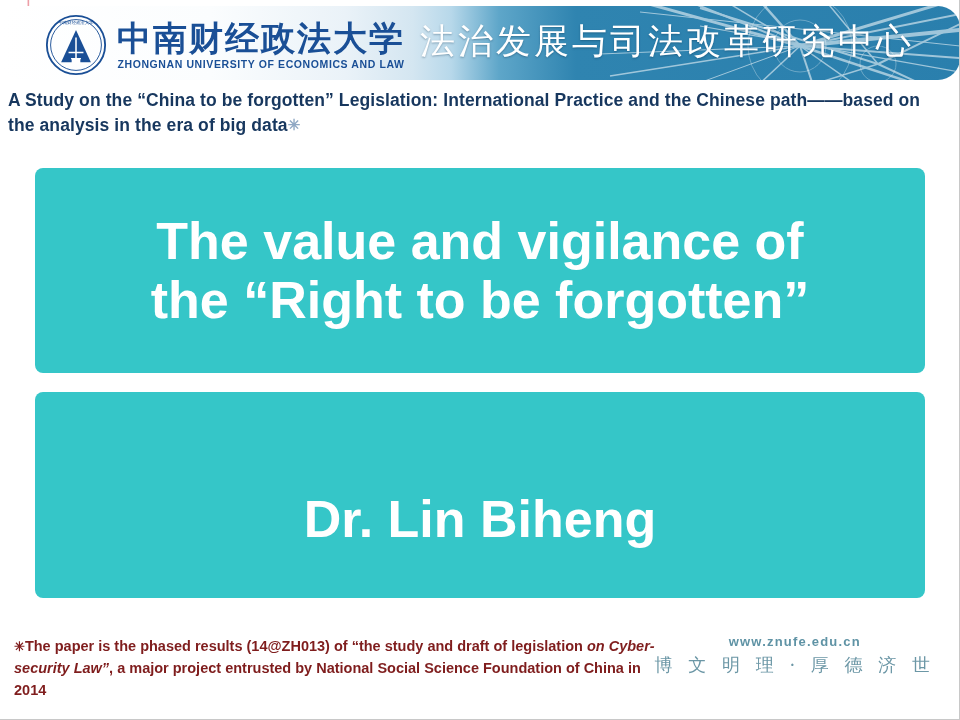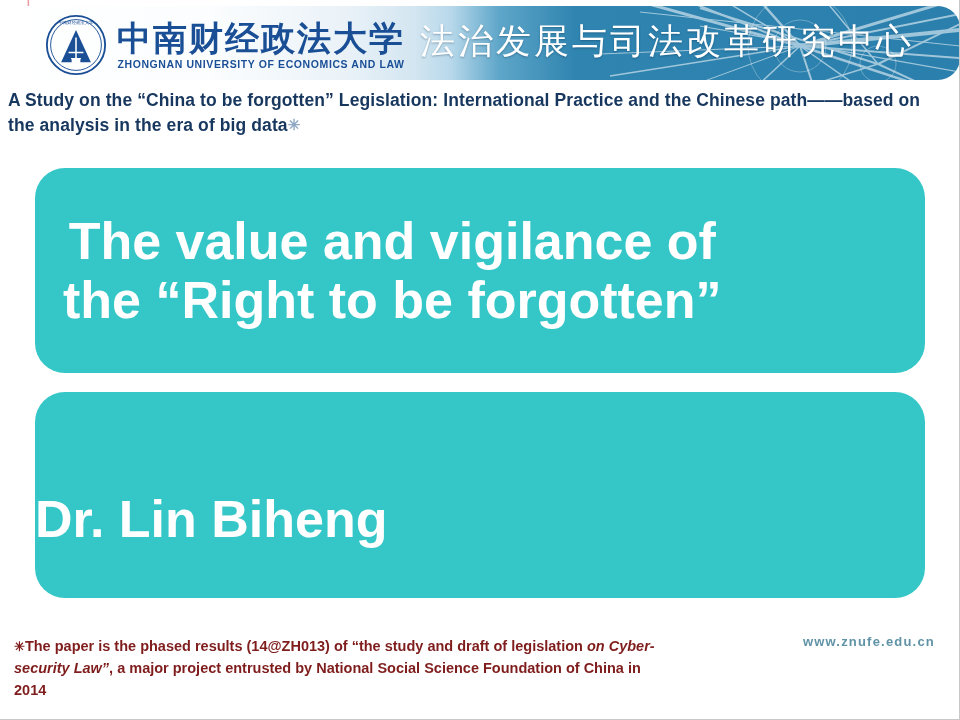--- a/index.html
+++ b/index.html
@@ -115,24 +115,24 @@
   #paper-title .asterisk {
     color: #8fa8c4;
     font-size: 15px;
     vertical-align: 1px;
   }
 
   
   .teal-box {
     position: absolute;
     background: #35c6c8;
-    border-radius: 30px;
+    border-radius: 8px;
     box-sizing: border-box;
     display: flex;
-    justify-content: flex-start;
+    justify-content: center;
   }
   #box-headline {
     left: 35px;
     top: 168px;
     width: 890px;
     height: 205px;
     align-items: center;
   }
   #box-author {
     left: 35px;
@@ -280,15 +280,16 @@
   </div>
 
   <div class="teal-box" id="box-author">
     <div id="author-text">Dr. Lin Biheng</div>
   </div>
 
   <div id="footnote"><span class="fn-asterisk">✳</span><span>The paper is the phased results (14@ZH013) of “the study and draft of legislation </span><span class="italic">on Cyber-security Law”</span><span>, a major project entrusted by National Social Science Foundation of China in 2014</span></div>
 
   <div id="watermark">
     <div id="wm-url">www.znufe.edu.cn</div>
+    <div id="wm-motto">博 文 明 理 · 厚 德 济 世</div>
   </div>
 
 </div>
 
 </body></html>

